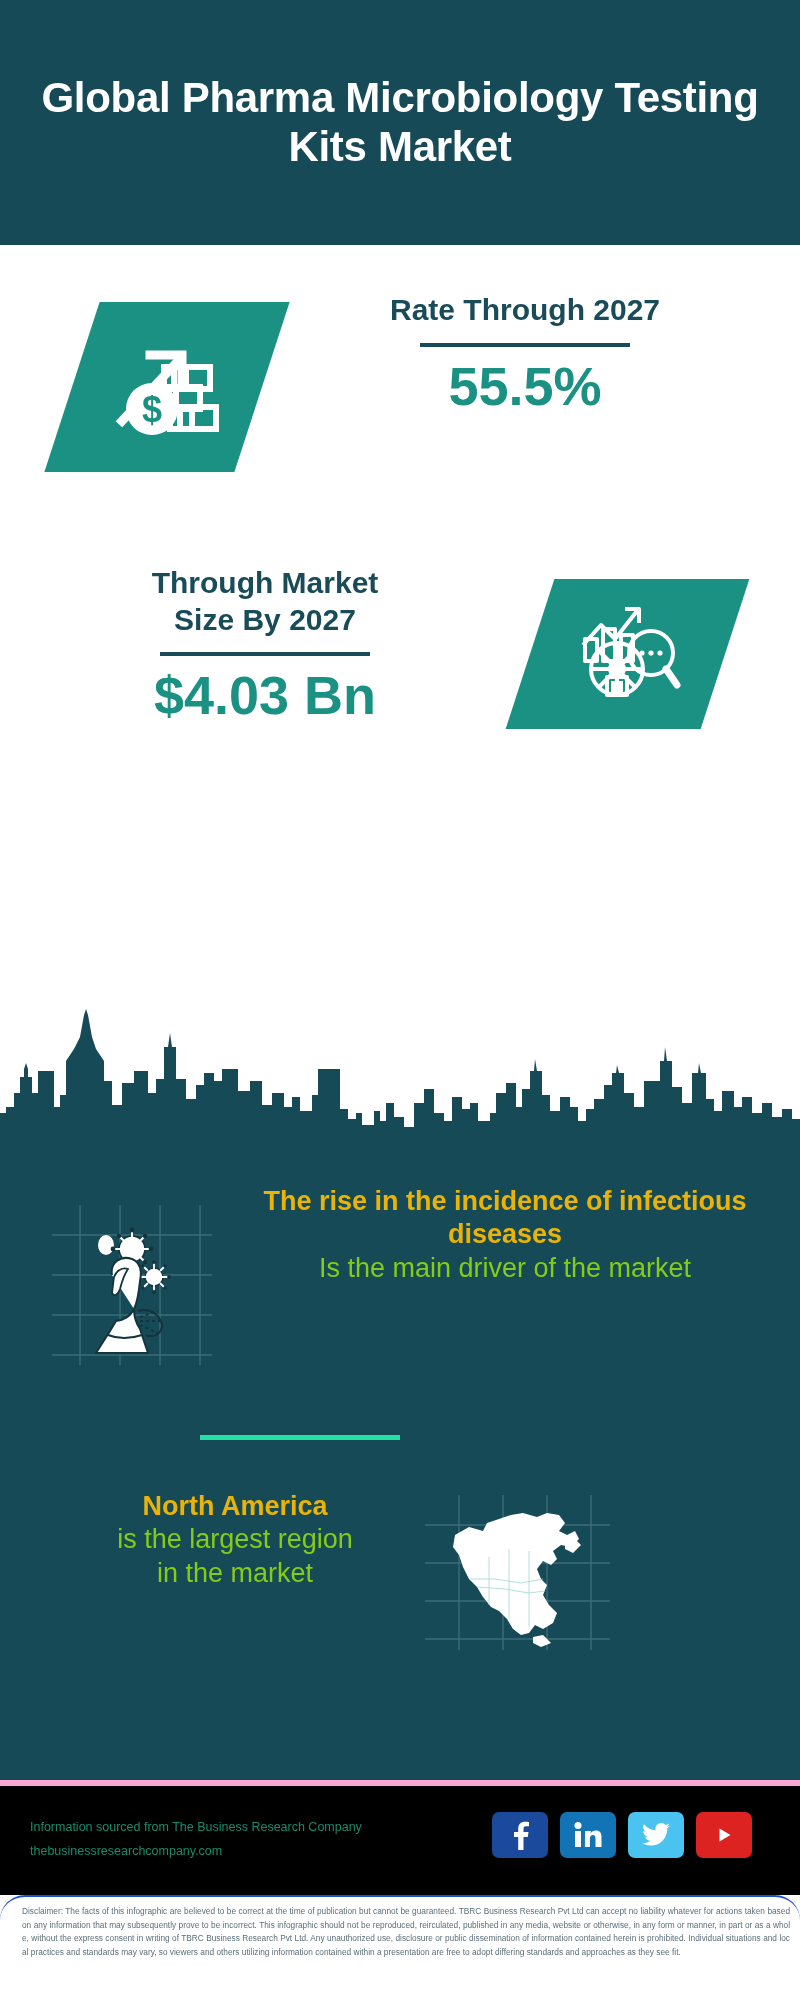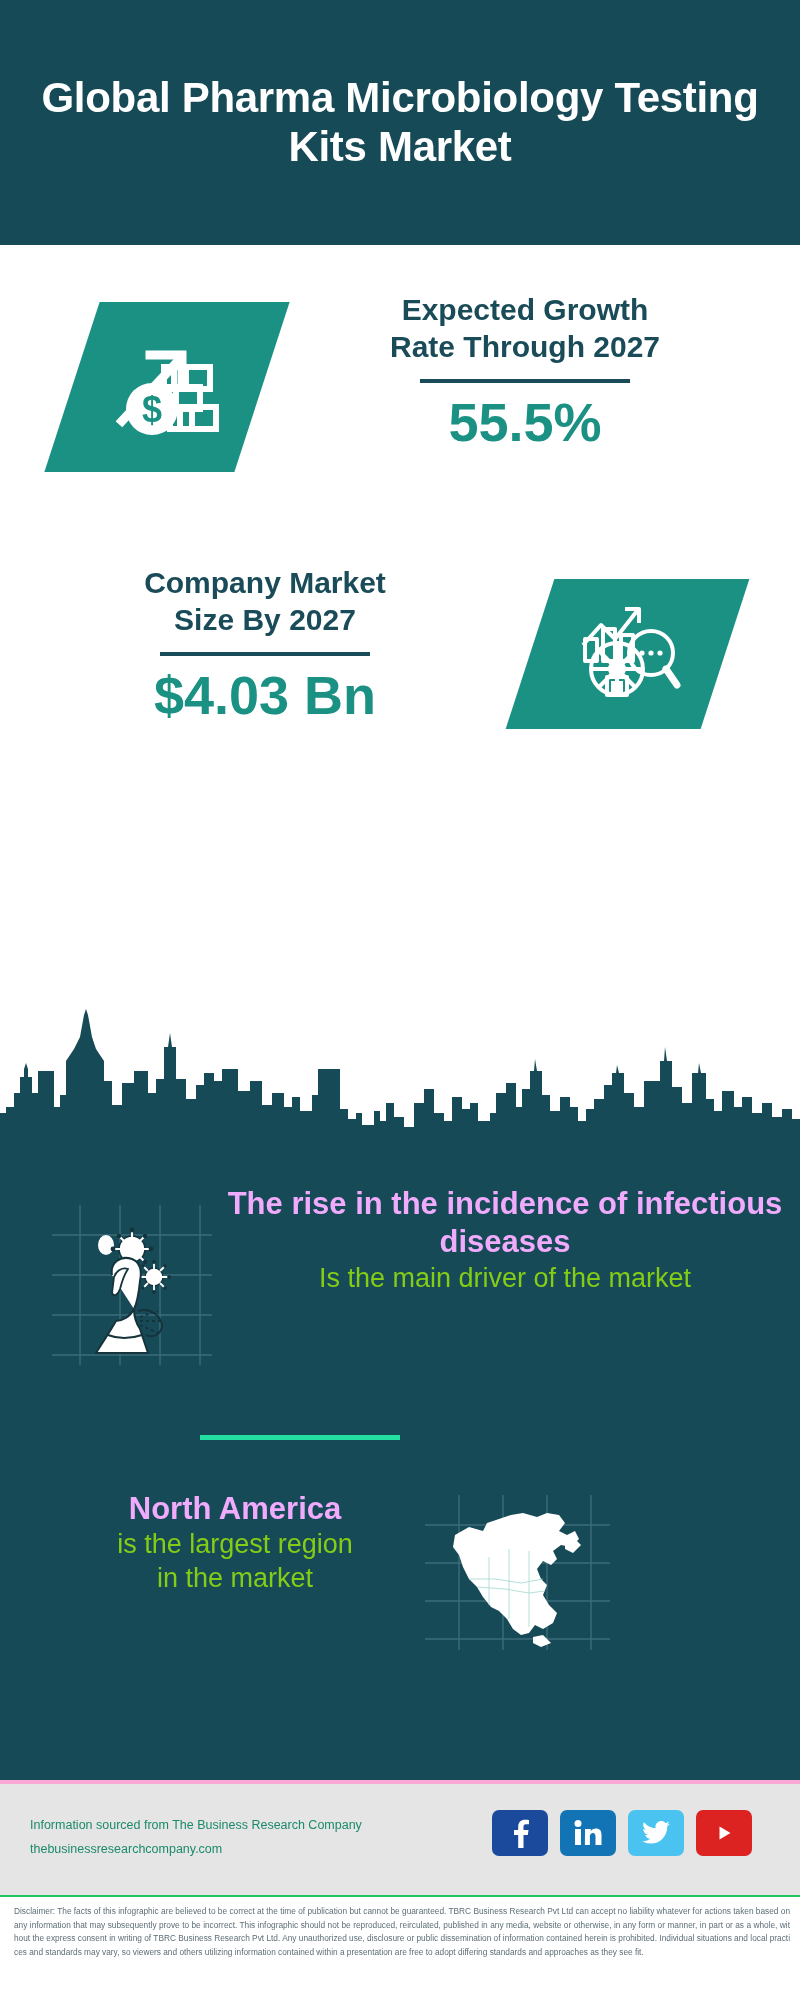--- a/index.html
+++ b/index.html
@@ -86,21 +86,21 @@
   .driver-row {
     position:absolute; left:0; top:45px; width:800px; height:230px;
   }
   .driver-icon {
     position:absolute; left:52px; top:20px; width:160px; height:160px;
   }
   .driver-text {
     position:absolute; left:225px; top:0px; width:560px; text-align:center;
   }
   .accent-head {
-    color:#f0abfc; font-size:31px; font-weight:bold; line-height:1.24;
+    color:#eab308; font-size:27px; font-weight:bold; line-height:1.24;
   }
   .white-sub {
     color:#84cc16; font-size:27px; line-height:1.24; font-weight:normal;
   }
 
   .rule-green {
     position:absolute; left:200px; top:1140px; width:200px; height:5px;
     background:#23E0A3;
   }
 
@@ -115,42 +115,43 @@
     position:absolute; left:425px; top:5px; width:185px; height:155px;
   }
 
   
   .grid-bg { position:absolute; inset:0; }
   .grid-bg svg { width:100%; height:100%; display:block; }
 
   
   .footer {
     position:absolute; left:0; top:1780px; width:800px; height:115px;
-    background:#e5e5e5;
-    border-top:4px solid #f9a8d4;
+    background:#000000;
+    border-top:6px solid #f9a8d4;
     display:flex; align-items:center;
   }
   .footer-src { position:absolute; left:30px; top:30px; width:460px; }
   .src-line {
     color:#1B8A6B; font-size:12.5px; line-height:1.9;
   }
   .social { position:absolute; left:492px; top:26px; display:flex; gap:12px; }
   .sbtn {
     width:56px; height:46px; border-radius:7px;
     display:flex; align-items:center; justify-content:center;
   }
   .s-fb { background:#1B4A9C; }
   .s-li { background:#1273B5; }
   .s-tw { background:#4BC3F0; }
   .s-yt { background:#DD2222; }
 
   .disclaimer {
     position:absolute; left:0; top:1895px; width:800px; height:105px;
-    border-top:2px solid #22c55e;
-    padding:8px 10px 0 14px;
+    border-top:2px solid #1d4ed8;
+    padding:8px 10px 0 22px;
+    border-radius:25px;
   }
   .disclaimer p {
     color:#5C6E78; font-size:8.3px; line-height:1.65; text-align:justify;
     word-break:break-all;
   }
 </style>
 </head>
 <body>
 
 <div class="page">
@@ -176,30 +177,29 @@
             <path d="M56 58 L56 80 M68 58 L68 80"></path>
             <path d="M72 78 L72 100 M84 78 L84 100"></path>
           </g>
           <circle cx="44" cy="80" r="26" fill="#ffffff"></circle>
           <text x="44" y="93" font-family="Liberation Sans, sans-serif" font-size="36" font-weight="bold" fill="#1B9183" text-anchor="middle">$</text>
         </svg>
       </span>
     </div>
 
     <div class="growth-text">
-      <div class="kicker">Expected Growth</div>
       <div class="kicker">Rate Through 2027</div>
       <div class="rule-dark"></div>
       <div class="bigval">55.5%</div>
     </div>
   </div>
 
   <div class="size-block">
     <div class="size-text">
-      <div class="kicker">Company Market</div>
+      <div class="kicker">Through Market</div>
       <div class="kicker">Size By 2027</div>
       <div class="rule-dark"></div>
       <div class="bigval">$4.03 Bn</div>
     </div>
 
     <div class="para size-para">
       <span class="ic">
         <svg width="110" height="110" viewBox="0 0 110 110">
           <g fill="none" stroke="#ffffff" stroke-width="4" stroke-linejoin="round">
             <path d="M10 48 L28 28 L42 42 L64 14"></path>

